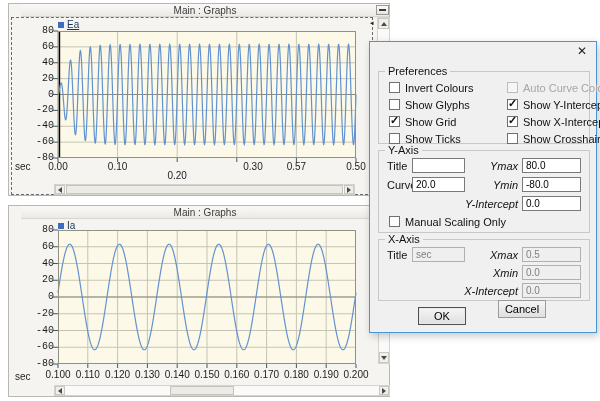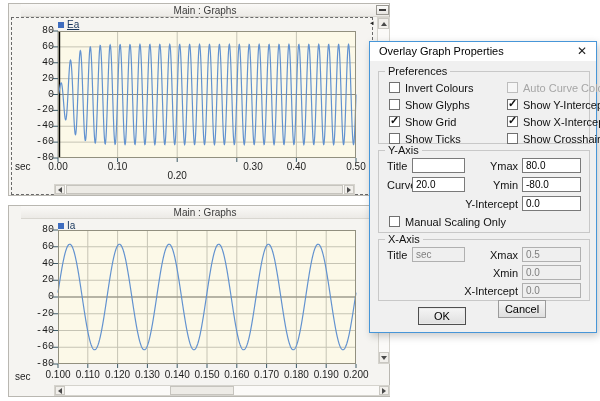--- a/index.html
+++ b/index.html
@@ -50,21 +50,21 @@
   .grp-label { position:absolute; top:-7px; left:6px; background:#F0F0F0; padding:0 3px; font-size:11px; }
   .cbrow { position:absolute; height:13px; }
   .cb { position:absolute; left:0; top:0; width:11px; height:11px; background:#fff;
         border:1px solid #707070; }
   .cbrow.checked .cb::after { content:"✓"; position:absolute; left:0px; top:-3px;
         font-size:11px; font-weight:bold; color:#111; }
   .cbrow.disabled .cb { border-color:#BDBDBD; background:#F6F6F6; }
   .cbrow.disabled .cbl { color:#A6A6A6; }
   .cbl { position:absolute; left:16px; top:0px; white-space:nowrap; font-size:11px; line-height:12px; }
   .flabel { position:absolute; font-size:11px; line-height:12px; }
-  .flabel.r { text-align:right; }
+  .flabel.r { text-align:right;font-style:italic; }
   .fld { position:absolute; height:15px; background:#fff; border:1px solid #7A7A7A;
          font-size:10px; line-height:13px; padding:0 3px; color:#000; overflow:hidden; }
   .fld.disabled { background:#EFEFEF; border-color:#B0B0B0; color:#7F7F7F; }
   .btn { position:absolute; width:48px; height:18px; background:linear-gradient(#F5F5F5,#DFDFDF);
          border:1px solid #9B9B9B; text-align:center; font-size:11px; line-height:16px; color:#000; }
   .btn.default { border:1px solid #4F4F4F; box-shadow:inset 0 0 0 1px #E9E9E9; }
 </style>
 </head>
 <body>
 
@@ -144,21 +144,21 @@
       <div class="ylab" style="left: 15px; top: 69.625px;">20</div>
       <div class="ylab" style="left: 15px; top: 85.5px;">0</div>
       <div class="ylab" style="left: 15px; top: 101.375px;">-20</div>
       <div class="ylab" style="left: 15px; top: 117.25px;">-40</div>
       <div class="ylab" style="left: 15px; top: 133.125px;">-60</div>
       <div class="ylab" style="left: 15px; top: 149px;">-80</div>
       <div class="xlab" style="left: 31px; top: 157px;">0.00</div>
       <div class="xlab" style="left: 90.6px; top: 157px;">0.10</div>
       <div class="xlab" style="left: 150.2px; top: 166px;">0.20</div>
       <div class="xlab" style="left: 226px; top: 157px;">0.30</div>
-      <div class="xlab" style="left: 269.4px; top: 157px;">0.40</div>
+      <div class="xlab" style="left: 269.4px; top: 157px;">0.57</div>
       <div class="xlab" style="left: 329px; top: 157px;">0.50</div>
     </div>
 
   <div class="win" id="win2" style="left:8px; top:205px; width:382px; height:192px;">
     <div class="titlebar">
       <span>Main : Graphs</span>
     </div>
 
     <div class="legend" style="left:49px; top:14px; width:32px;">
       <span class="sq"></span>
@@ -243,23 +243,20 @@
       <div class="xlab" style="left: 150.2px; top: 163px;">0.140</div>
       <div class="xlab" style="left: 180px; top: 163px;">0.150</div>
       <div class="xlab" style="left: 209.8px; top: 163px;">0.160</div>
       <div class="xlab" style="left: 239.6px; top: 163px;">0.170</div>
       <div class="xlab" style="left: 269.4px; top: 163px;">0.180</div>
       <div class="xlab" style="left: 299.2px; top: 163px;">0.190</div>
       <div class="xlab" style="left: 329px; top: 163px;">0.200</div>
     </div>
 
   <div class="dlg">
-    <div class="dlg-title">
-      <span>Overlay Graph Properties</span>
-    </div>
     <div class="dlg-close">✕</div>
 
     <div class="grp" style="left:8px; top:29px; width:212px; height:73px;">
       <span class="grp-label">Preferences</span>
       <div class="cbrow" style="left:10px; top:10px;">
         <span class="cb"></span>
         <span class="cbl">Invert Colours</span>
       </div>
       <div class="cbrow" style="left:10px; top:27px;">
         <span class="cb"></span>

